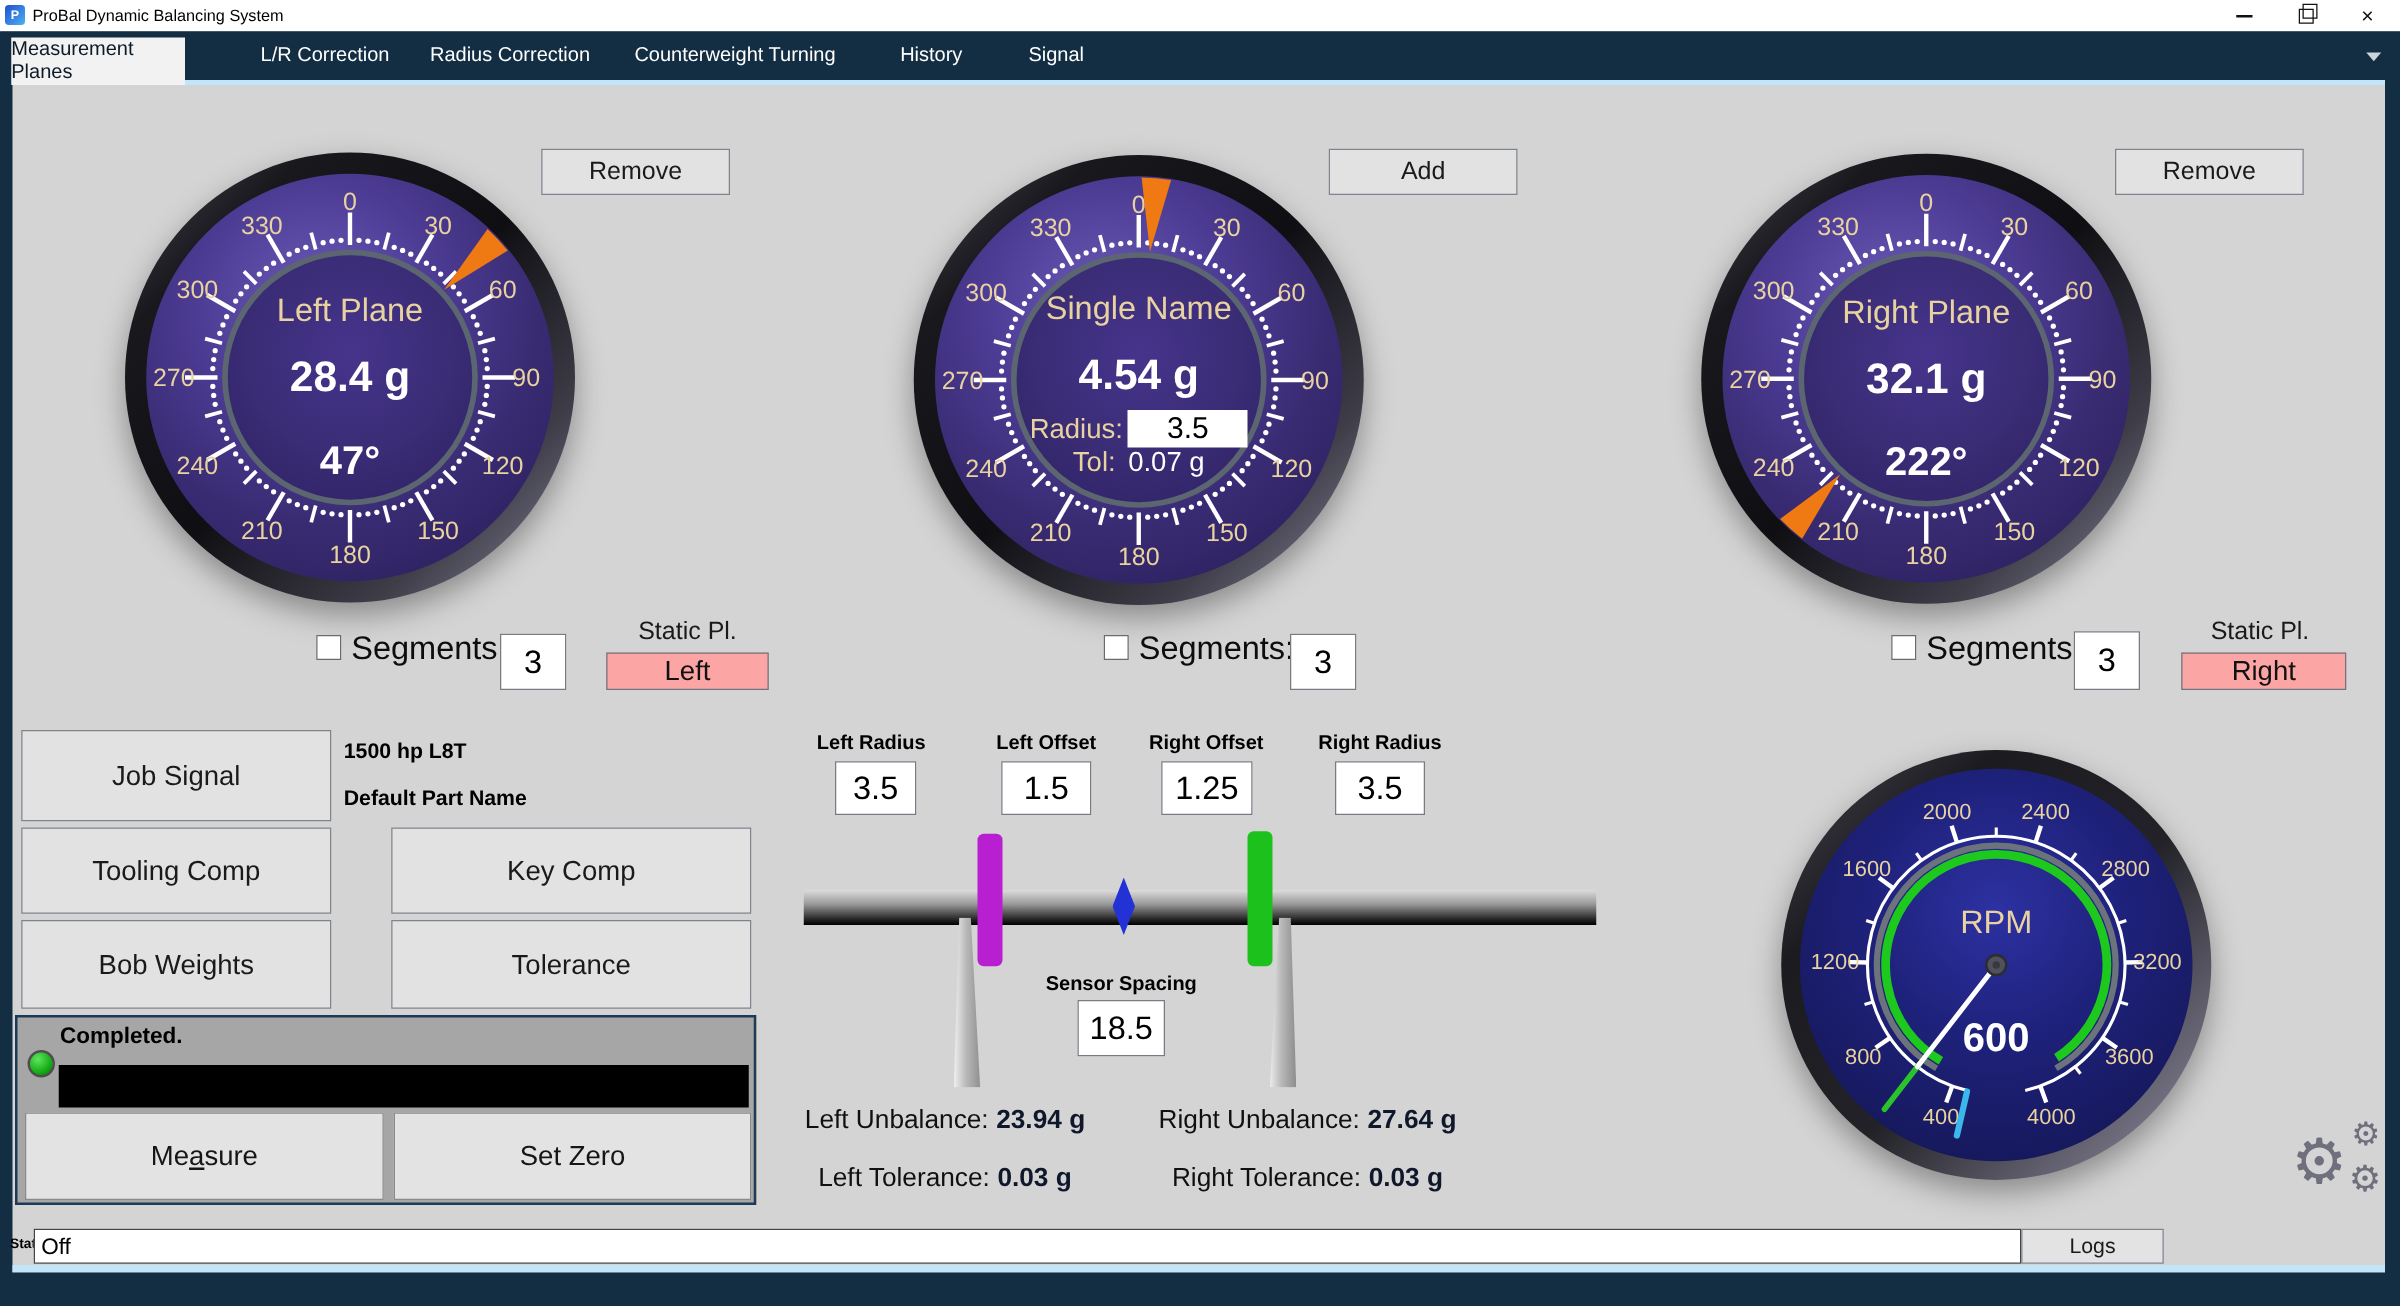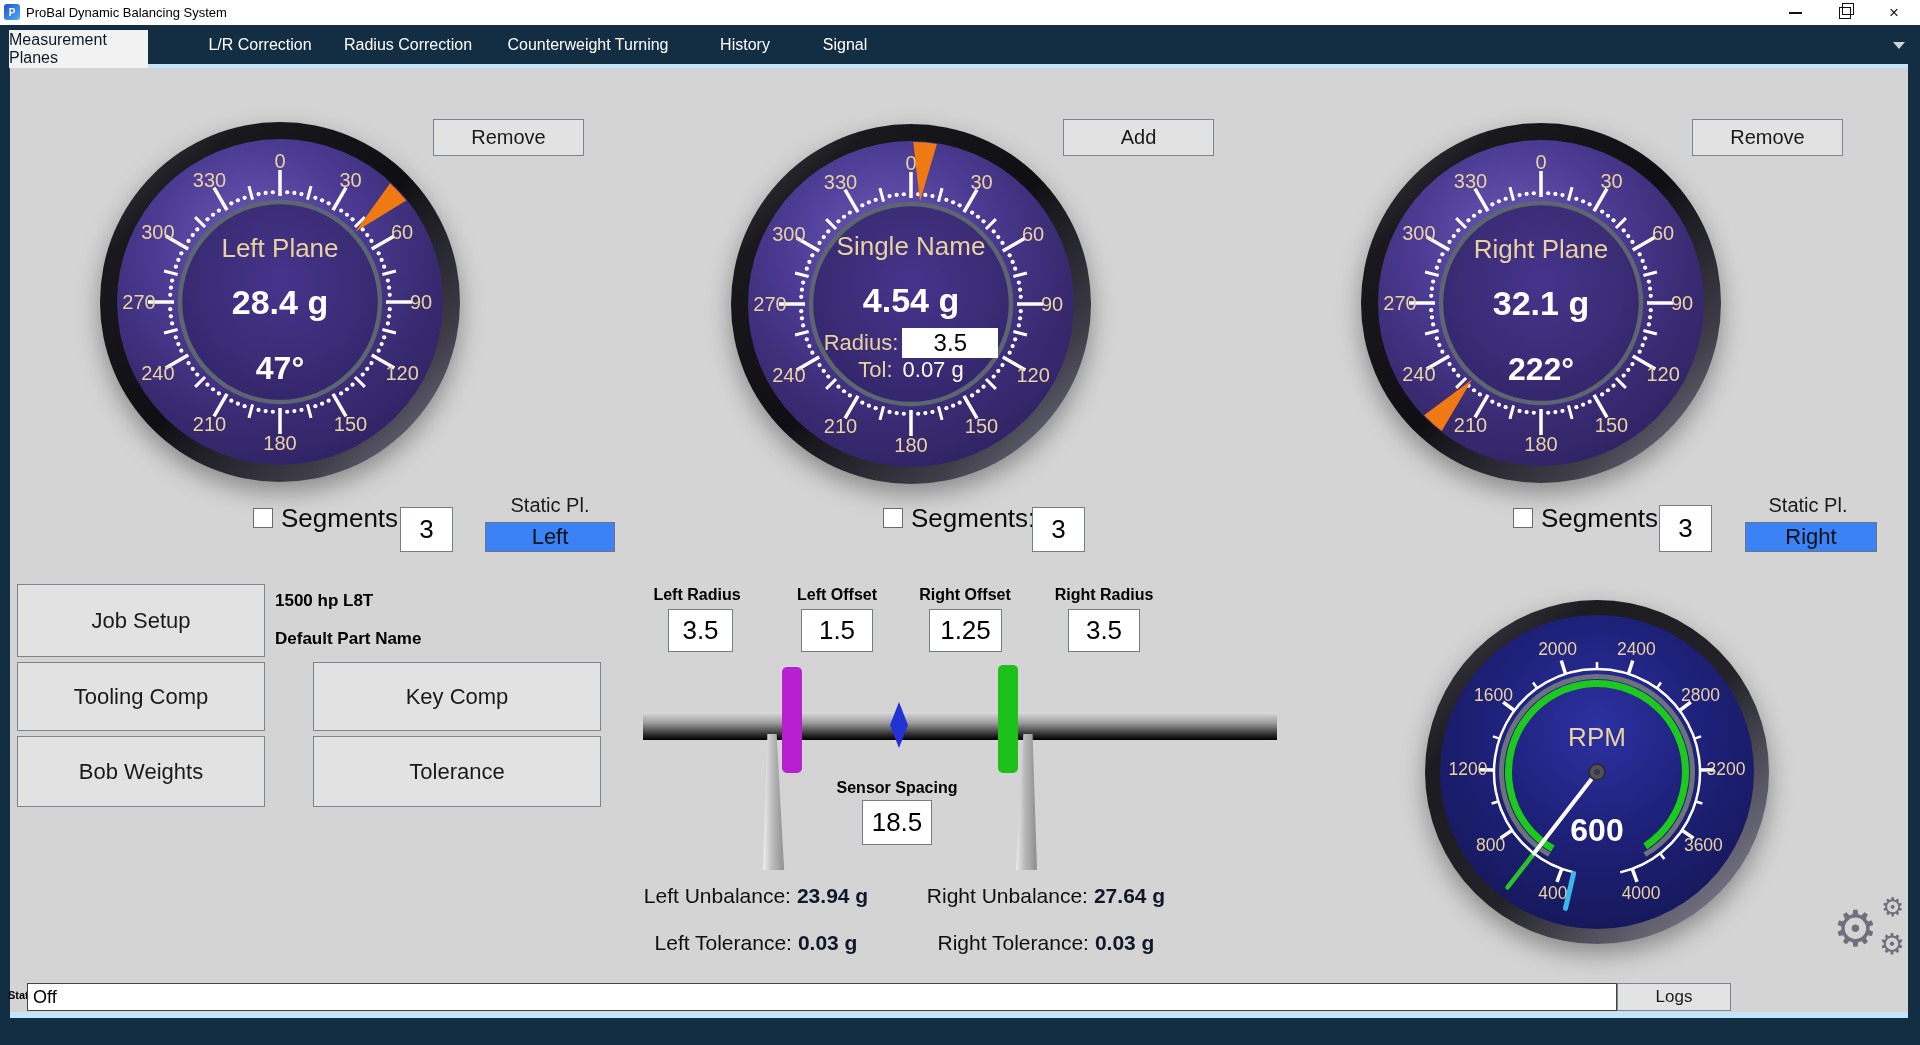--- a/index.html
+++ b/index.html
@@ -28,21 +28,21 @@
   .bottomline{position:absolute;left:10px;top:1012px;width:1898px;height:6px;background:#c3e5fa;}
   .bottombar{position:absolute;left:0;top:1018px;width:1920px;height:27px;background:#132d43;}
   
   .btn{position:absolute;background:#e2e2e2;border:1px solid #7e838c;display:flex;align-items:center;
        justify-content:center;font-size:20px;color:#1a1a1a;box-sizing:border-box;text-align:center;}
   .numbox{position:absolute;background:#fff;border:1px solid #767b84;box-sizing:border-box;
           text-align:center;font-size:26px;font-family:"Liberation Sans",sans-serif;color:#000;padding:0;}
   .cb{position:absolute;width:20px;height:20px;background:#fff;border:1px solid #6b6b6b;box-sizing:border-box;}
   .seglabel{position:absolute;font-size:26px;color:#0d0d0d;}
   .staticlabel{position:absolute;font-size:20px;color:#1a1a1a;text-align:center;}
-  .staticbtn{position:absolute;background:#3b82f6;border:1px solid #6f747d;box-sizing:border-box;
+  .staticbtn{position:absolute;background:#fca5a5;border:1px solid #6f747d;box-sizing:border-box;
              display:flex;align-items:center;justify-content:center;font-size:22px;color:#111;}
   .boldlbl{position:absolute;font-size:17px;font-weight:bold;color:#000;}
   
   .dial{position:absolute;width:380px;height:380px;}
   .dial svg{filter:drop-shadow(0 10px 12px rgba(0,0,0,0.35));}
   .dial-title{position:absolute;left:0;width:380px;text-align:center;font-size:26px;color:#e8d2a0;}
   .dial-value{position:absolute;left:0;width:380px;text-align:center;font-size:34px;font-weight:bold;color:#fff;}
   .dial-angle{position:absolute;left:0;width:380px;text-align:center;font-size:32px;font-weight:bold;color:#fff;}
   .dial-row{position:absolute;left:0;width:380px;display:flex;align-items:center;justify-content:center;}
   .dial-row .tan{color:#e8d2a0;font-size:22px;}
@@ -551,28 +551,39 @@
   <div class="cb" style="left:883px;top:508px;"></div>
   <div class="seglabel" style="left:911px;top:503px;">Segments:</div>
   <input class="numbox" style="left: 1032px; top: 507px; width: 53px; height: 45px;" value="3">
 
   <div class="cb" style="left:1513px;top:508px;"></div>
   <div class="seglabel" style="left:1541px;top:503px;">Segments:</div>
   <input class="numbox" style="left: 1659px; top: 505px; width: 53px; height: 47px;" value="3">
   <div class="staticlabel" style="left:1753px;top:494px;width:110px;">Static Pl.</div>
   <div class="staticbtn" style="left:1745px;top:522px;width:132px;height:30px;">Right</div>
 
-  <div class="btn" style="left:17px;top:584px;width:248px;height:73px;font-size:22px;">Job Setup</div>
+  <div class="btn" style="left:17px;top:584px;width:248px;height:73px;font-size:22px;">Job Signal</div>
   <div class="boldlbl" style="left:275px;top:591px;">1500 hp L8T</div>
   <div class="boldlbl" style="left:275px;top:629px;">Default Part Name</div>
   <div class="btn" style="left:17px;top:662px;width:248px;height:69px;font-size:22px;">Tooling Comp</div>
   <div class="btn" style="left:313px;top:662px;width:288px;height:69px;font-size:22px;">Key Comp</div>
   <div class="btn" style="left:17px;top:736px;width:248px;height:71px;font-size:22px;">Bob Weights</div>
   <div class="btn" style="left:313px;top:736px;width:288px;height:71px;font-size:22px;">Tolerance</div>
 
+  <div class="compbox">
+    <div class="boldlbl" style="left:34px;top:4px;font-size:18px;">Completed.</div>
+    <div class="led"></div>
+    <div class="progress"></div>
+    <div class="inbtn" style="left:6px;top:76px;width:287px;height:70px;">
+        <span>Me</span>
+        <u>a</u>
+        <span>sure</span>
+      </div>
+    <div class="inbtn" style="left:301px;top:76px;width:286px;height:70px;">Set Zero</div>
+  </div>
 
   <div class="fieldlbl" style="left:617px;top:586px;">Left Radius</div>
   <div class="fieldlbl" style="left:757px;top:586px;">Left Offset</div>
   <div class="fieldlbl" style="left:885px;top:586px;">Right Offset</div>
   <div class="fieldlbl" style="left:1024px;top:586px;">Right Radius</div>
   <input class="numbox" style="left: 668px; top: 609px; width: 65px; height: 43px;" value="3.5">
   <input class="numbox" style="left: 801px; top: 609px; width: 72px; height: 43px;" value="1.5">
   <input class="numbox" style="left: 929px; top: 609px; width: 73px; height: 43px;" value="1.25">
   <input class="numbox" style="left: 1068px; top: 609px; width: 72px; height: 43px;" value="3.5">
 

